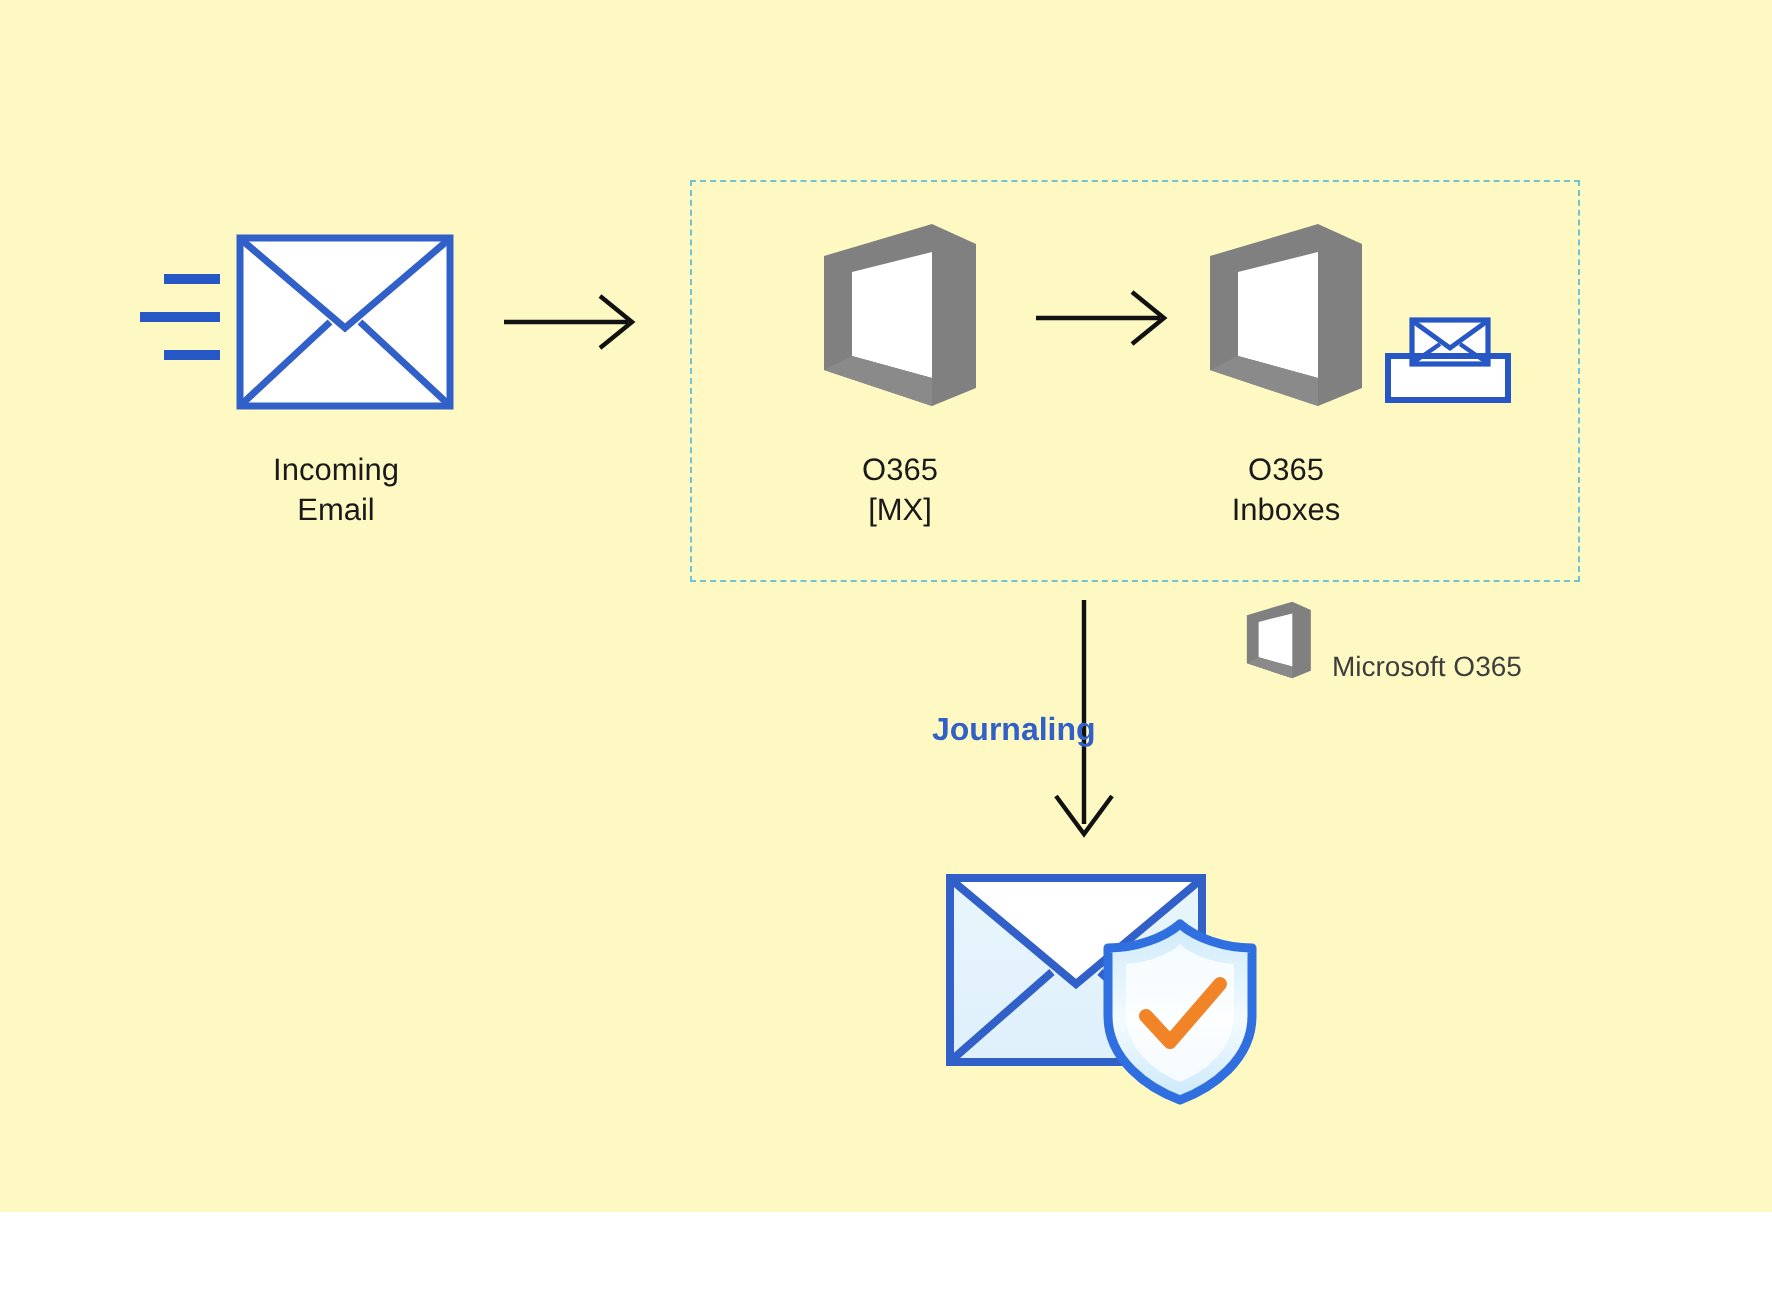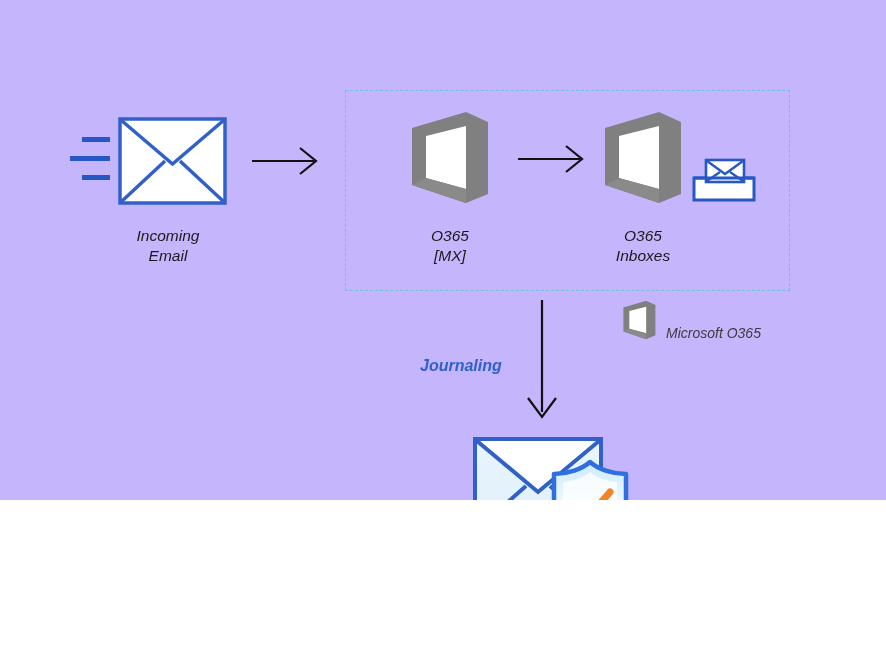--- a/index.html
+++ b/index.html
@@ -6,41 +6,41 @@
     margin: 0;
     padding: 0;
     background: #ffffff;
   }
   body {
     font-family: "Liberation Sans", sans-serif;
   }
   #canvas {
     position: relative;
     width: 886px;
-    height: 500px;
-    background: #c4b5fd;
+    height: 606px;
+    background: #fef9c3;
     overflow: hidden;
-    font-style: italic;
   }
   .node { position: absolute; }
   .label {
     position: absolute;
     text-align: center;
     color: #1a1a1a;
     font-size: 15.5px;
     line-height: 20px;
     font-family: "Liberation Sans", sans-serif;
     white-space: pre-line;
   }
   .label-journaling {
     color: #3160c8;
     font-size: 16px;
     font-weight: bold;
     text-align: left;
     white-space: nowrap;
+    margin-left: 46px;
   }
   .label-legend {
     color: #3d3d3d;
     font-size: 14px;
     text-align: left;
     white-space: nowrap;
   }
   .dashed-box {
     position: absolute;
     border: 1.6px dashed #6ec3d6;

